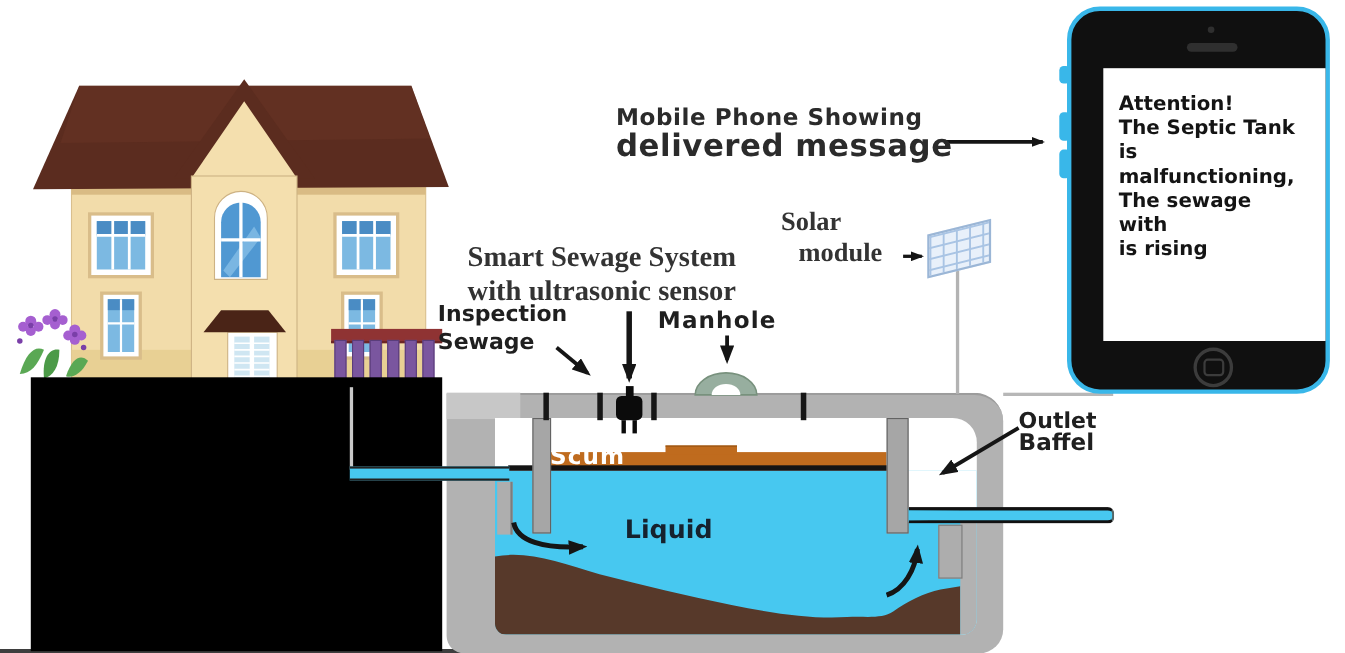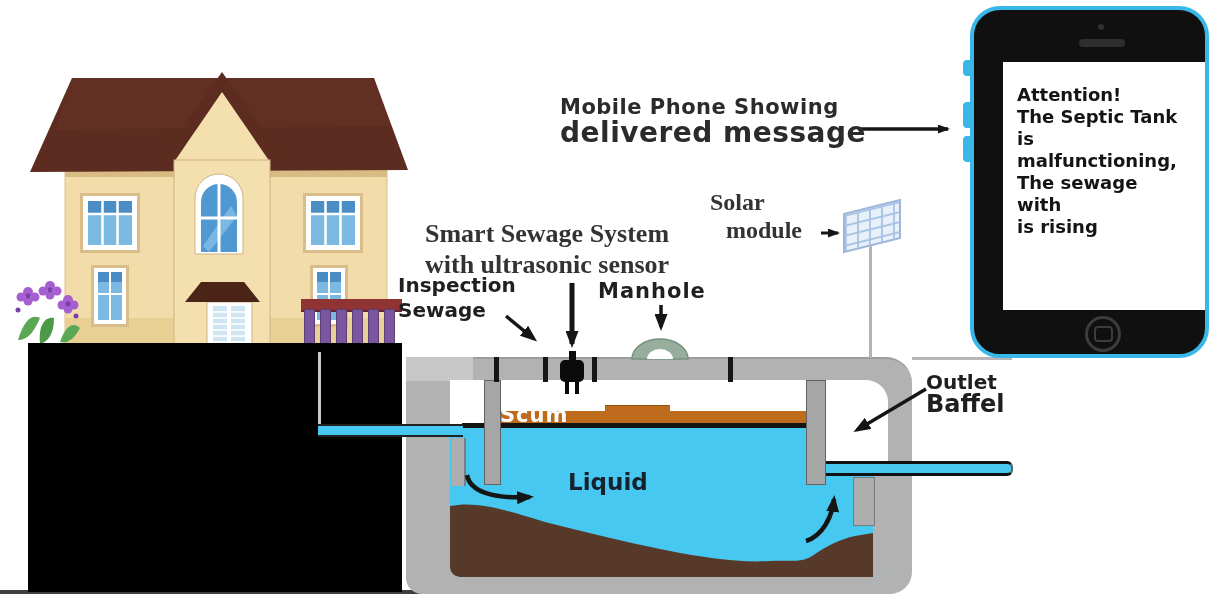--- a/index.html
+++ b/index.html
@@ -278,18 +278,18 @@
 
   <div class="lbl center serif z35" style="left:425px;top:221px;width:290px;font-size:26px;">Smart Sewage System</div>
   <div class="lbl center serif z35" style="left:425px;top:252px;width:290px;font-size:26px;">with ultrasonic sensor</div>
 
   <div class="lbl center z35" style="left:398px;top:275px;width:140px;font-size:20px;">Inspection</div>
   <div class="lbl center z35" style="left:398px;top:300px;width:140px;font-size:20px;">Sewage</div>
 
   <div class="lbl center z35" style="left:598px;top:281px;width:120px;font-size:21px;letter-spacing:1px;">Manhole</div>
 
   <div class="lbl z35" style="left:926px;top:372px;font-size:20px;">Outlet</div>
-  <div class="lbl z35" style="left:926px;top:392px;font-size:24px;">Baffel</div>
+  <div class="lbl z35" style="left:926px;top:392px;font-size:21px;">Baffel</div>
 
   <div class="lbl center z35" style="left:500px;top:405px;width:306px;font-size:21px;letter-spacing:1px;color:#ffffff;">Scum</div>
   <div class="lbl center z35" style="left:568px;top:471px;width:120px;font-size:23px;color:#16222e;">Liquid</div>
 
 </div>
 
 </body></html>

